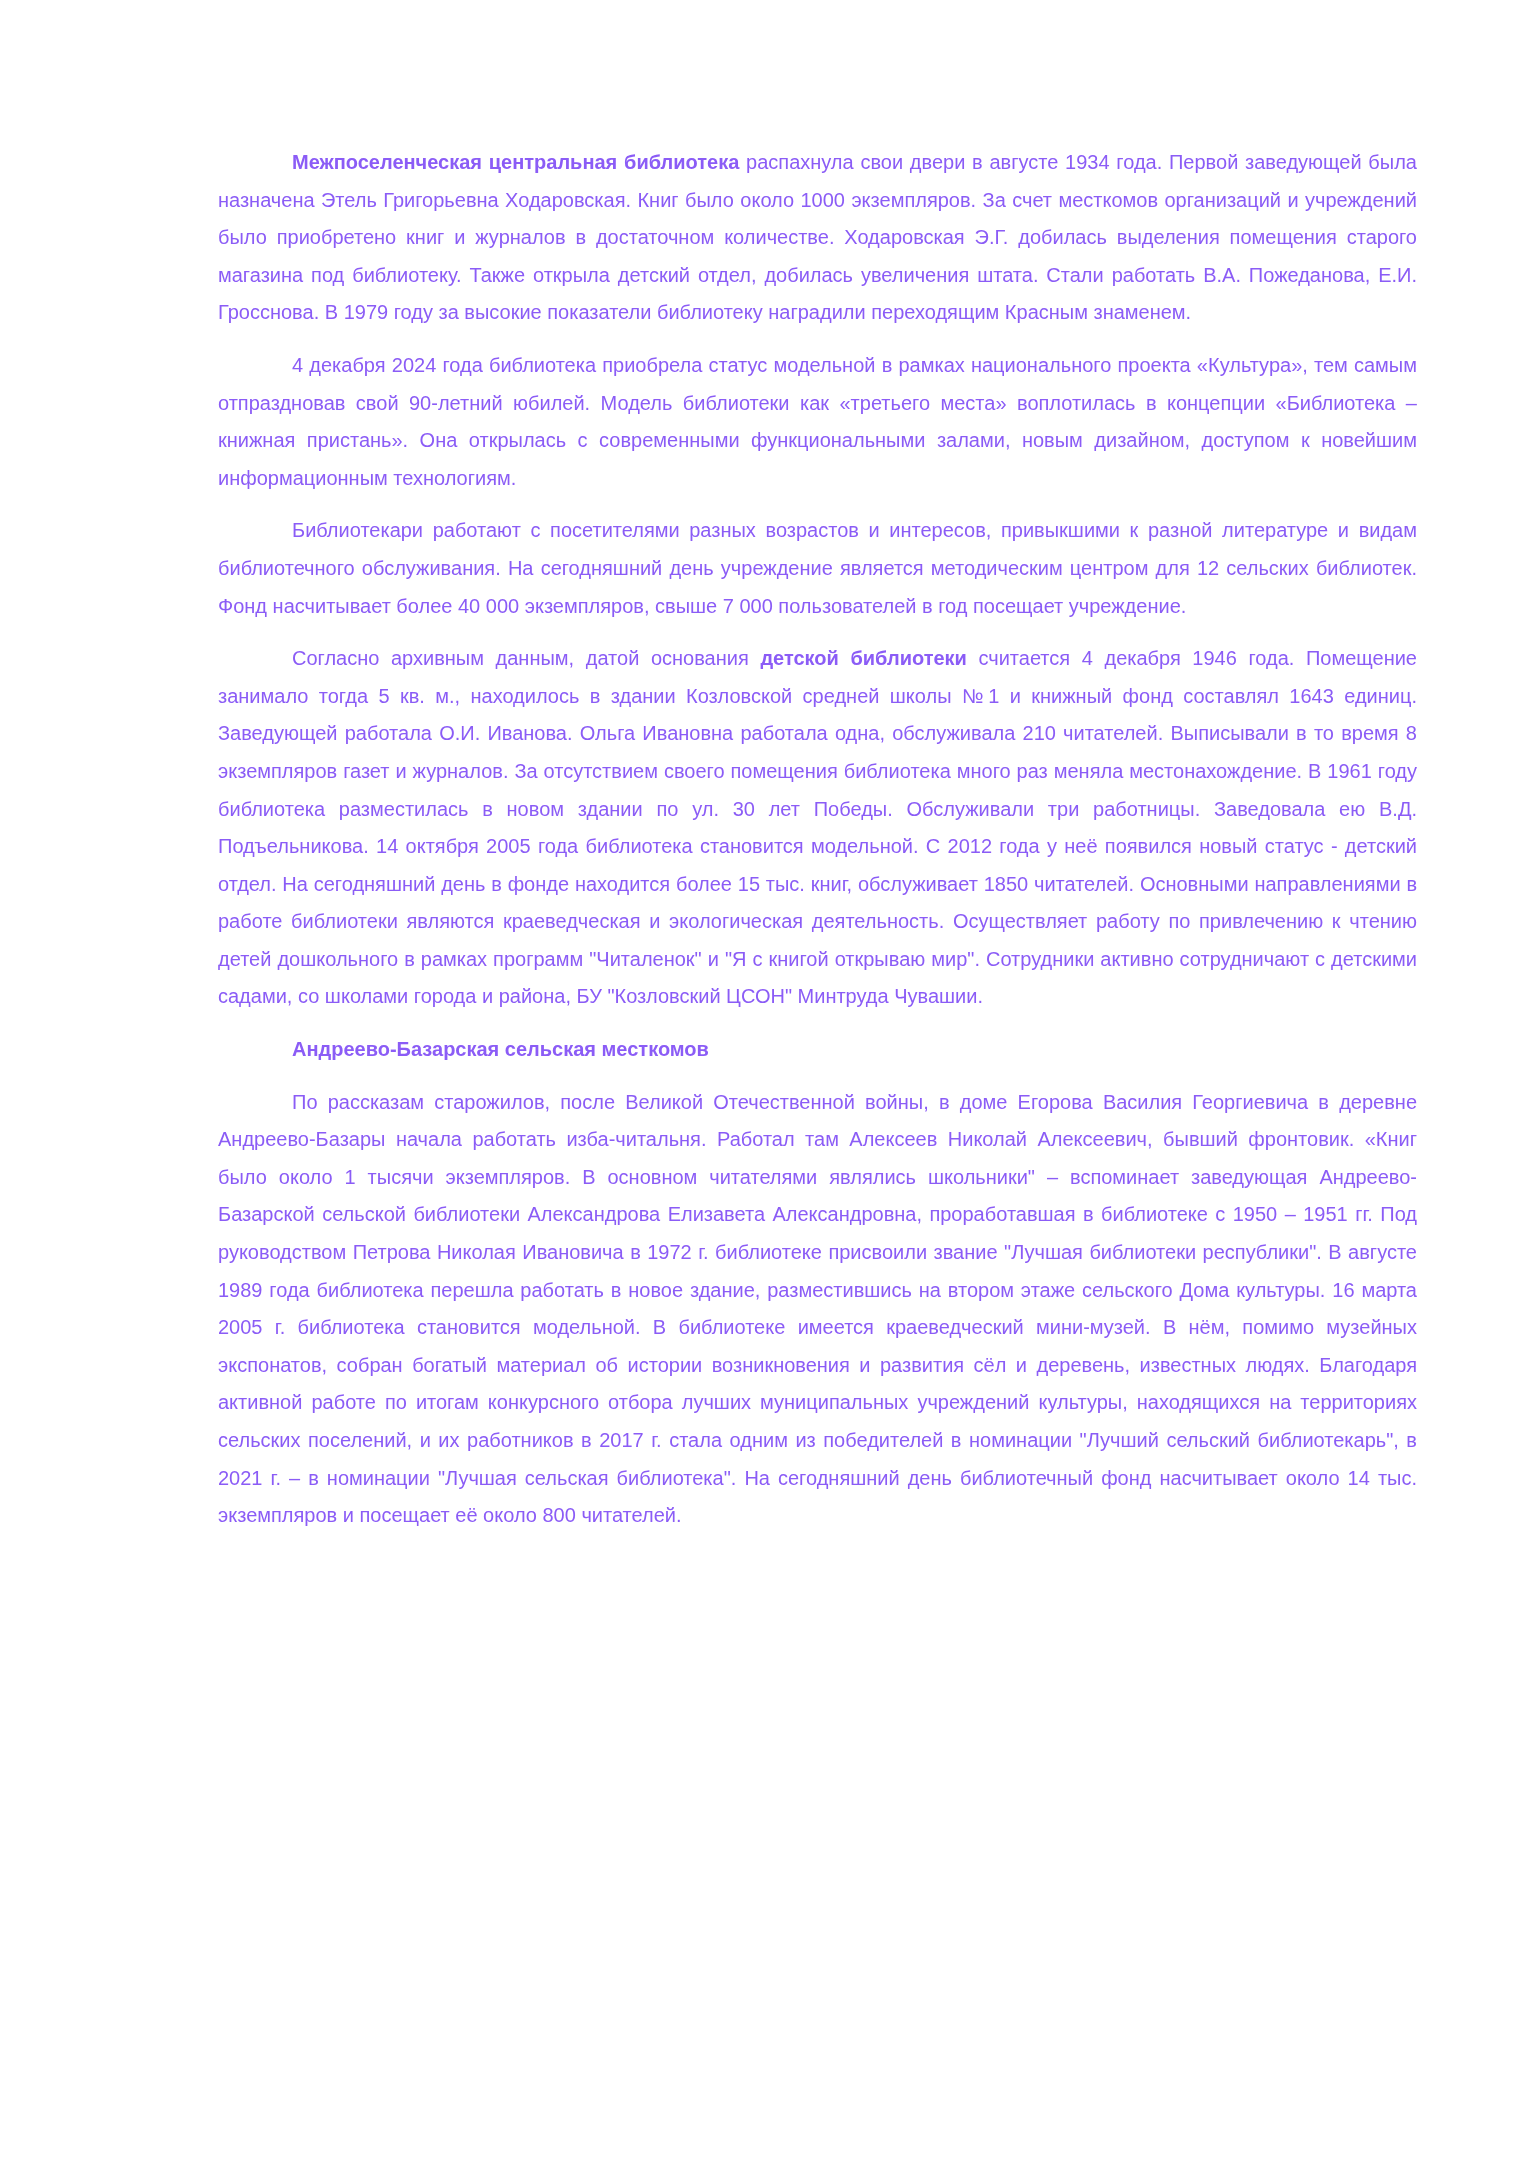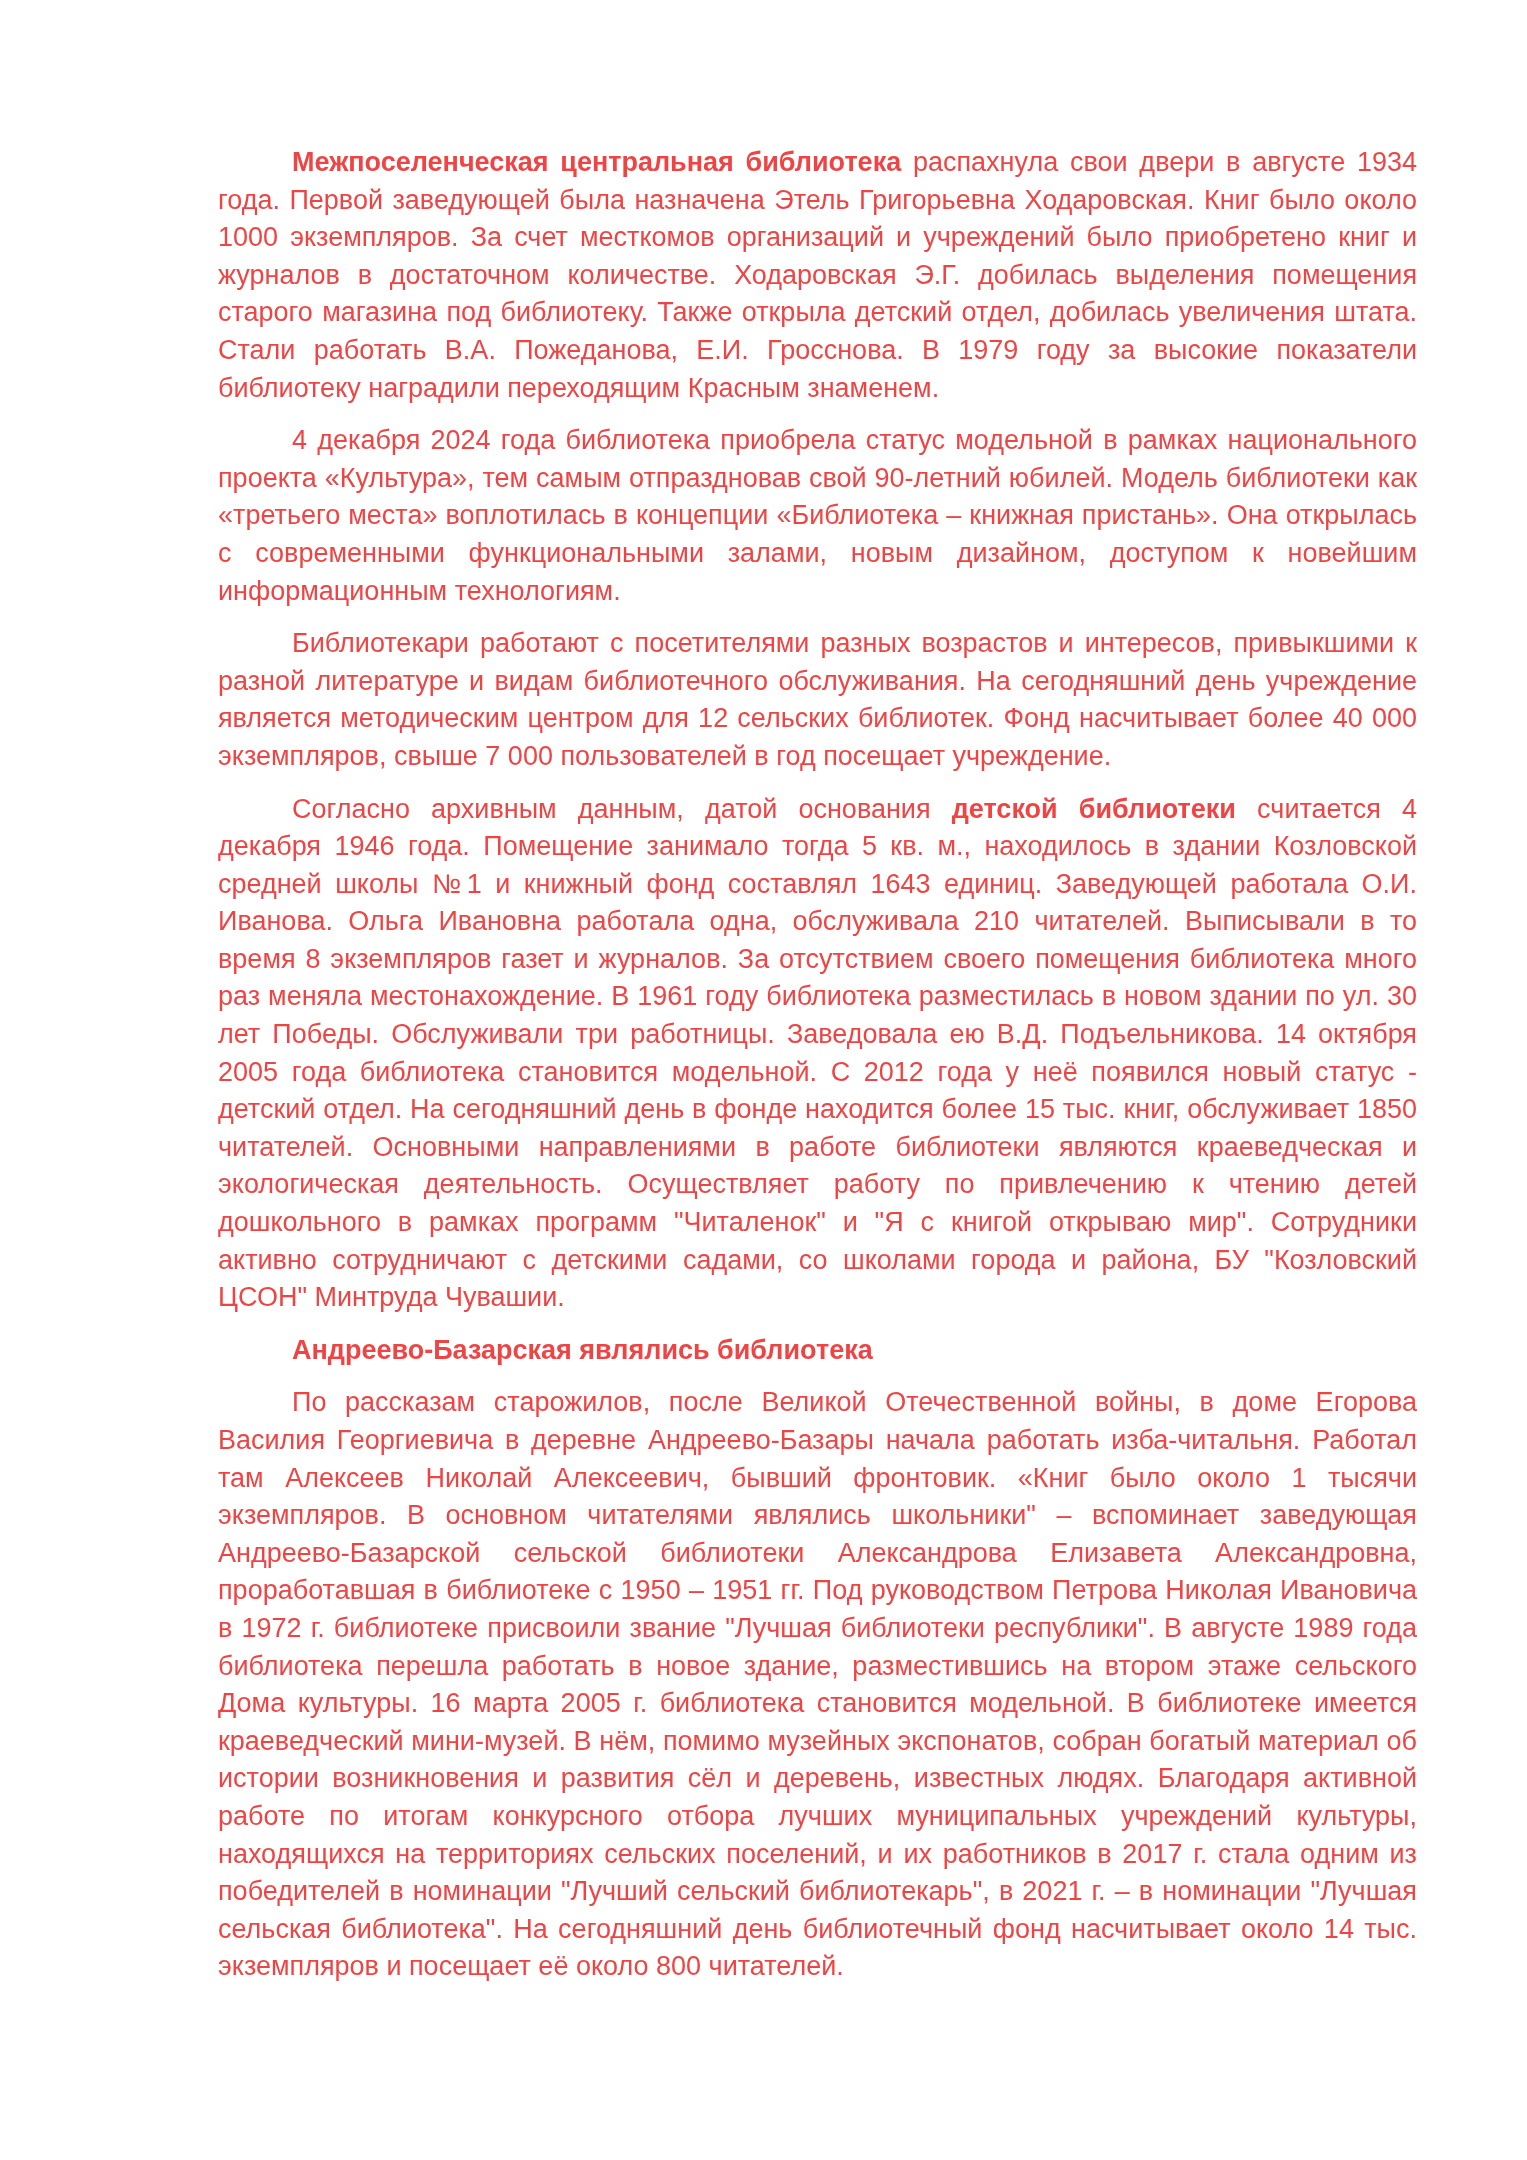--- a/index.html
+++ b/index.html
@@ -15,38 +15,38 @@
     overflow: hidden;
     font-family: "Liberation Sans", "DejaVu Sans", sans-serif;
     color: #000000;
   }
   .doc-body {
     box-sizing: border-box;
     padding: 144px 110px 0 218px;
   }
   .para {
     margin: 0 0 15px 0;
-    font-size: 27px;
+    font-size: 20px;
     line-height: 37.6px;
     text-align: justify;
     text-indent: 74px;
-    color: #ef4444;
+    color: #8b5cf6;
   }
   .para.heading {
     font-weight: 700;
     text-align: left;
   }
   .run { font-weight: 400; }
   .run.bold { font-weight: 700; }
 </style>
 </head>
 <body>
 
 <div class="page">
   <div class="doc-body">
       <p class="para"><span class="run bold">Межпоселенческая центральная библиотека</span><span class="run"> распахнула свои двери в августе 1934 года. Первой заведующей была назначена Этель Григорьевна Ходаровская. Книг было около 1000 экземпляров. За счет месткомов организаций и учреждений было приобретено книг и журналов в достаточном количестве. Ходаровская Э.Г. добилась выделения помещения старого магазина под библиотеку. Также открыла детский отдел, добилась увеличения штата. Стали работать В.А. Пожеданова, Е.И. Гросснова. В 1979 году за высокие показатели библиотеку наградили переходящим Красным знаменем.</span></p>
       <p class="para"><span class="run">4 декабря 2024 года библиотека приобрела статус модельной в рамках национального проекта «Культура», тем самым отпраздновав свой 90-летний юбилей. Модель библиотеки как «третьего места» воплотилась в концепции «Библиотека – книжная пристань». Она открылась с современными функциональными залами, новым дизайном, доступом к новейшим информационным технологиям.</span></p>
       <p class="para"><span class="run">Библиотекари работают с посетителями разных возрастов и интересов, привыкшими к разной литературе и видам библиотечного обслуживания. На сегодняшний день учреждение является методическим центром для 12 сельских библиотек. Фонд насчитывает более 40 000 экземпляров, свыше 7 000 пользователей в год посещает учреждение.</span></p>
       <p class="para"><span class="run">Согласно архивным данным, датой основания </span><span class="run bold">детской библиотеки</span><span class="run"> считается 4 декабря 1946 года. Помещение занимало тогда 5 кв. м., находилось в здании Козловской средней школы №1 и книжный фонд составлял 1643 единиц. Заведующей работала О.И. Иванова. Ольга Ивановна работала одна, обслуживала 210 читателей. Выписывали в то время 8 экземпляров газет и журналов. За отсутствием своего помещения библиотека много раз меняла местонахождение. В 1961 году библиотека разместилась в новом здании по ул. 30 лет Победы. Обслуживали три работницы. Заведовала ею В.Д. Подъельникова. 14 октября 2005 года библиотека становится модельной. С 2012 года у неё появился новый статус - детский отдел. На сегодняшний день в фонде находится более 15 тыс. книг, обслуживает 1850 читателей. Основными направлениями в работе библиотеки являются краеведческая и экологическая деятельность. Осуществляет работу по привлечению к чтению детей дошкольного в рамках программ "Читаленок" и "Я с книгой открываю мир". Сотрудники активно сотрудничают с детскими садами, со школами города и района, БУ "Козловский ЦСОН" Минтруда Чувашии.</span></p>
-      <p class="para heading"><span class="run bold">Андреево-Базарская являлись библиотека</span></p>
+      <p class="para heading"><span class="run bold">Андреево-Базарская сельская месткомов</span></p>
       <p class="para"><span class="run">По рассказам старожилов, после Великой Отечественной войны, в доме Егорова Василия Георгиевича в деревне Андреево-Базары начала работать изба-читальня. Работал там Алексеев Николай Алексеевич, бывший фронтовик. «Книг было около 1 тысячи экземпляров. В основном читателями являлись школьники" – вспоминает заведующая Андреево-Базарской сельской библиотеки Александрова Елизавета Александровна, проработавшая в библиотеке с 1950 – 1951 гг. Под руководством Петрова Николая Ивановича в 1972 г. библиотеке присвоили звание "Лучшая библиотеки республики". В августе 1989 года библиотека перешла работать в новое здание, разместившись на втором этаже сельского Дома культуры. 16 марта 2005 г. библиотека становится модельной. В библиотеке имеется краеведческий мини-музей. В нём, помимо музейных экспонатов, собран богатый материал об истории возникновения и развития сёл и деревень, известных людях. Благодаря активной работе по итогам конкурсного отбора лучших муниципальных учреждений культуры, находящихся на территориях сельских поселений, и их работников в 2017 г. стала одним из победителей в номинации "Лучший сельский библиотекарь", в 2021 г. – в номинации "Лучшая сельская библиотека". На сегодняшний день библиотечный фонд насчитывает около 14 тыс. экземпляров и посещает её около 800 читателей.</span></p>
     </div>
 </div>
 
 </body></html>

